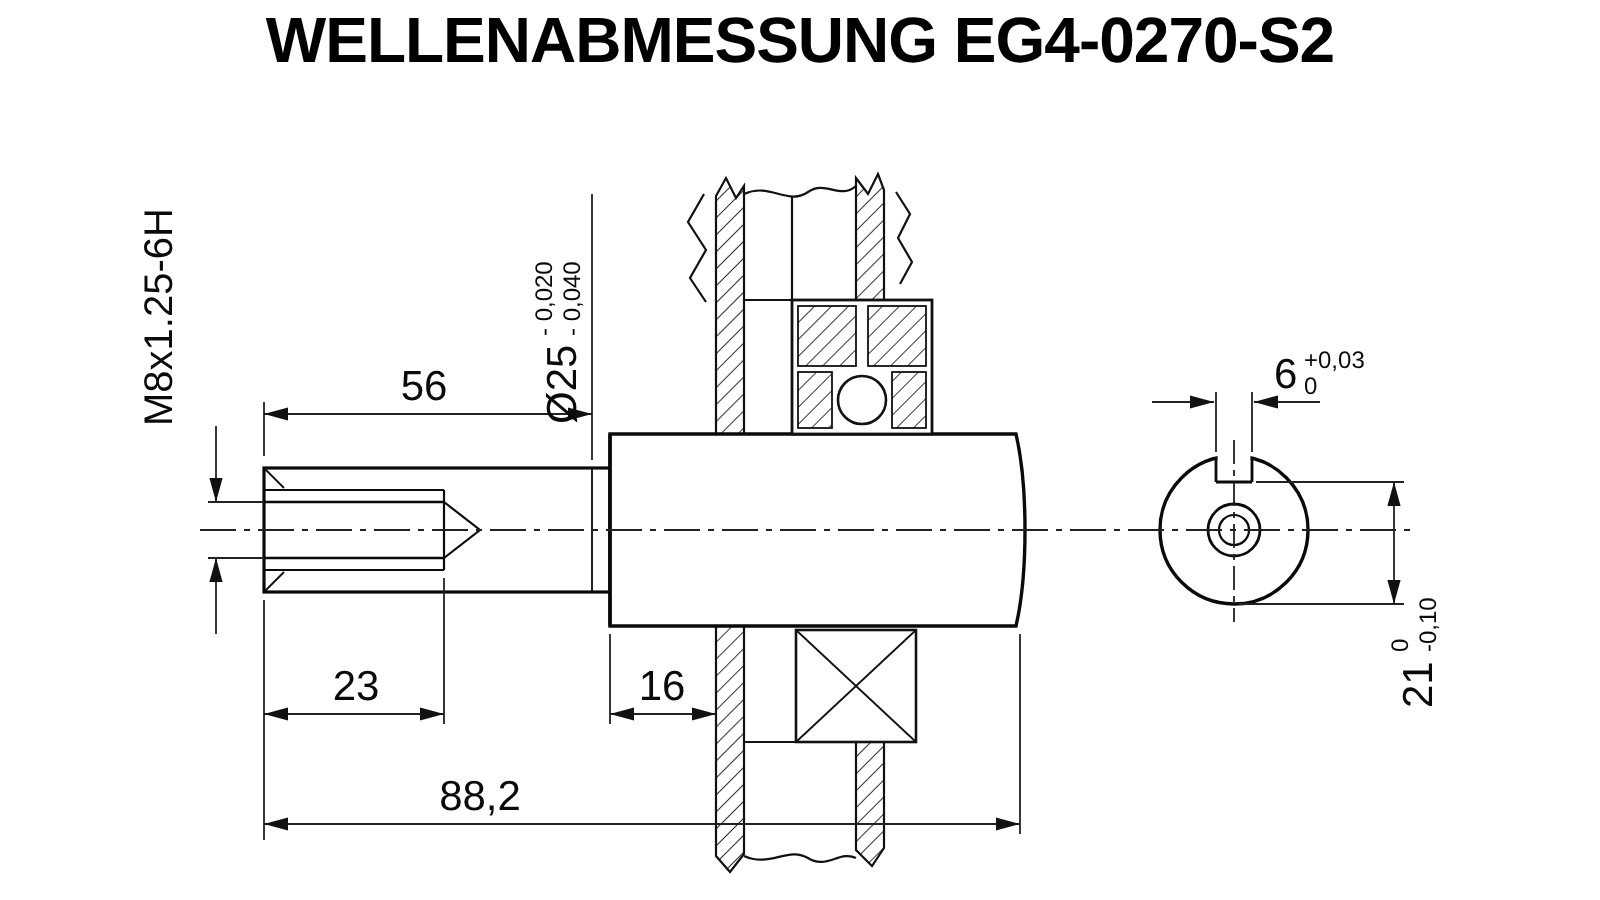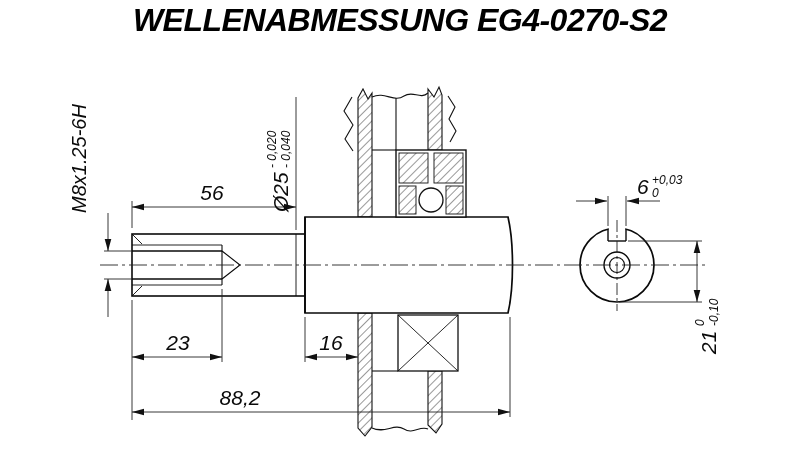--- a/index.html
+++ b/index.html
@@ -1,17 +1,17 @@
 <!DOCTYPE html>
 <html><head>
 <meta charset="utf-8">
 <style>
   html,body{margin:0;padding:0;background:#fff;}
   #stage{position:relative;width:800px;height:450px;background:#ffffff;overflow:hidden;
-         font-family:"Liberation Sans","DejaVu Sans",sans-serif;font-style:italic;}
+         font-family:"Liberation Sans","DejaVu Sans",sans-serif;}
   h1[data-name="page-title"]{position:absolute;top:2px;left:0;width:100%;text-align:center;margin:0;
      font-size:32px;font-weight:800;letter-spacing:-0.5px;color:#000;}
   svg{position:absolute;top:0;left:0;}
   svg text{font-family:"Liberation Sans","DejaVu Sans",sans-serif;fill:#0a0a0a;}
   .dimtxt{font-size:21px;}
   .toltxt{font-size:12px;}
 </style>
 </head>
 <body>
 

